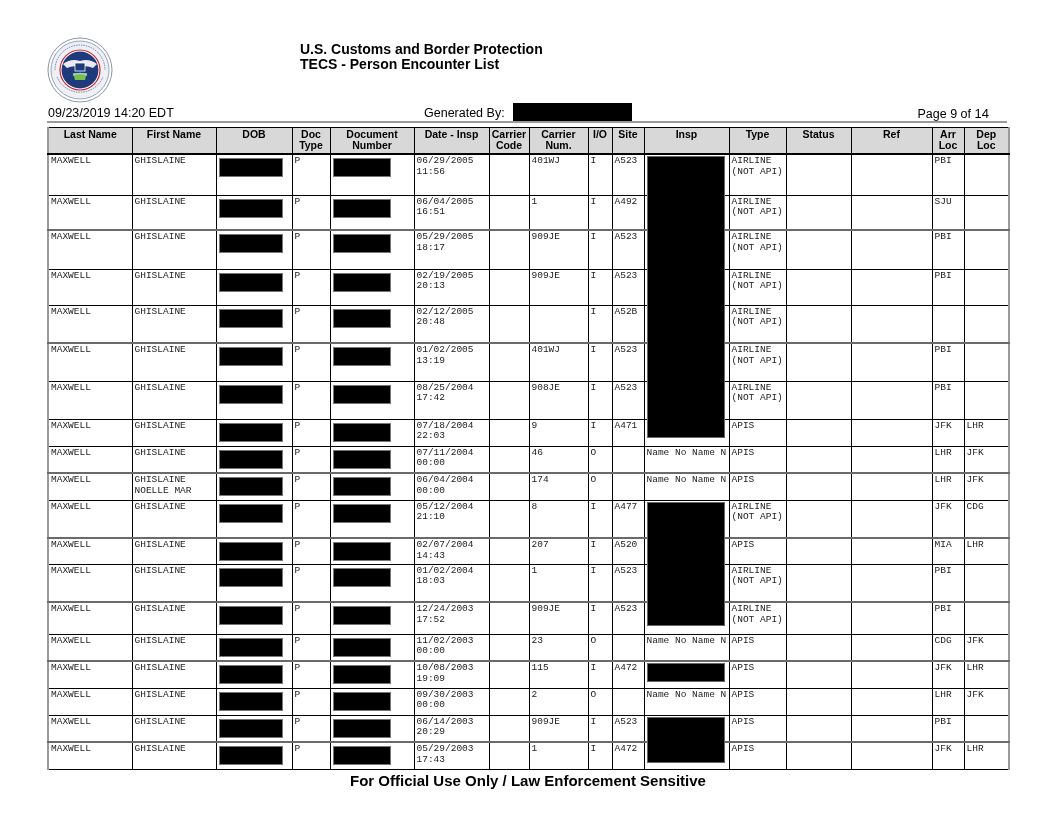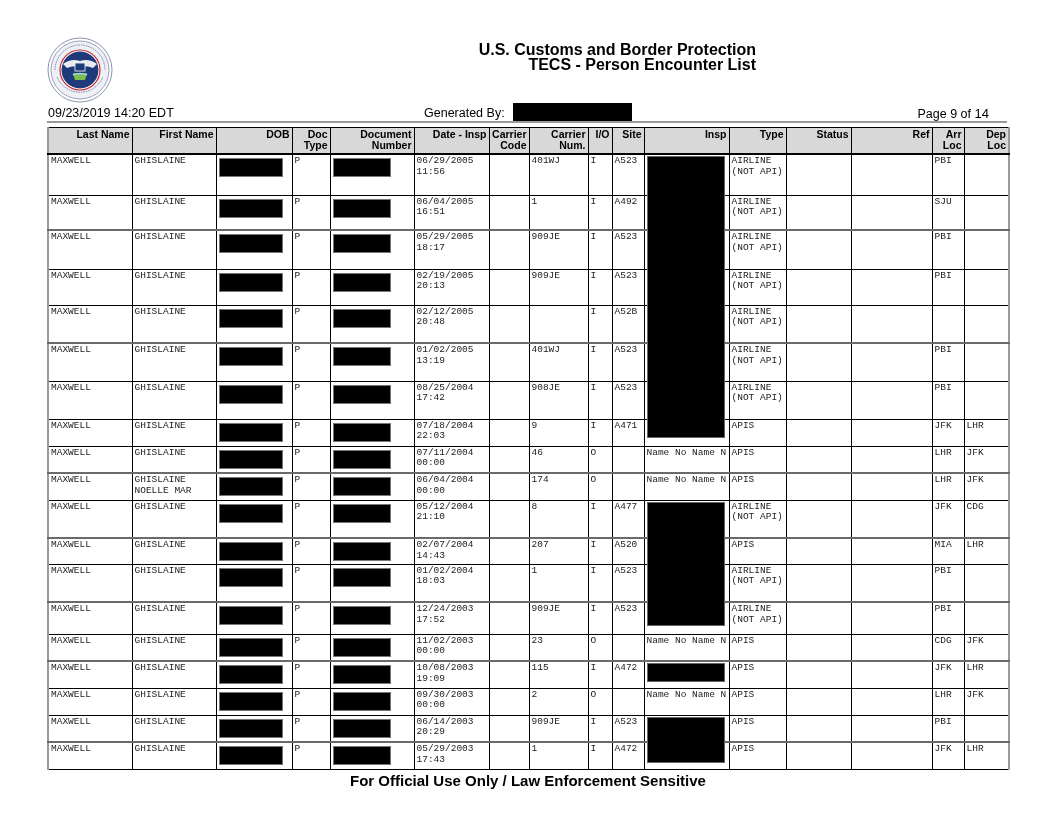--- a/index.html
+++ b/index.html
@@ -1,29 +1,29 @@
 <!DOCTYPE html>
 <html><head>
 <meta charset="utf-8">
 <style>
   html, body { margin: 0; padding: 0; background: #ffffff; }
   body { width: 1056px; height: 816px; position: relative; overflow: hidden; font-family: "Liberation Sans", sans-serif; color: #000; }
   .logo { position: absolute; left: 47px; top: 37px; width: 66px; height: 66px; }
-  .title-block { position: absolute; left: 300px; top: 42px; width: 456px; text-align: right; font-weight: bold; font-size: 16px; line-height: 15px; }
+  .title-block { position: absolute; left: 300px; top: 42px; width: 456px; text-align: left; font-weight: bold; font-size: 14px; line-height: 15px; }
   .title-block div { white-space: nowrap; }
   .meta-row { position: absolute; left: 47px; top: 106px; width: 960px; height: 18px; font-size: 12.5px; }
   .meta-line { position: absolute; left: 47px; top: 121px; width: 960px; height: 2px; background: #9a9a9a; }
   .ts { position: absolute; left: 1px; top: 0; }
   .gen { position: absolute; left: 377px; top: 0; text-align: center; }
   .gen-redact { position: absolute; left: 466px; top: -3px; width: 119px; height: 19px; background: #000; }
   .page { position: absolute; right: 18px; top: 0; }
   .page .total { font-size: 13px; }
   table.enc { position: absolute; left: 47px; top: 127px; border-collapse: collapse; table-layout: fixed; width: 961px; }
   table.enc th, table.enc td { border: 1px solid #000; vertical-align: top; padding: 1px 2px; overflow: hidden; }
-  table.enc th { background: #d8d8d8; font-family: "Liberation Sans", sans-serif; font-weight: bold; font-size: 10.5px; text-align: right; line-height: 11px; height: 23px; border-bottom: 2px solid #000; }
+  table.enc th { background: #d8d8d8; font-family: "Liberation Sans", sans-serif; font-weight: bold; font-size: 10.5px; text-align: center; line-height: 11px; height: 23px; border-bottom: 2px solid #000; }
   table.enc td { font-family: "Liberation Mono", monospace; font-size: 9.5px; line-height: 10.5px; color: #222; }
   table.enc tr.sep td { border-top: 2px solid #6a6a6a; }
   table.enc { border-left: 2px solid #9a9a9a; border-right: 2px solid #9a9a9a; }
   .redact { display: block; background: #000; height: 19px; border: 1px solid #777; box-sizing: border-box; margin-top: 2px; }
   .redact.dob { width: 64px; }
   .redact.docnum { width: 58px; }
   .insp-redact { position: absolute; background: #000; border: 1px solid #666; box-sizing: border-box; }
   .footer { position: absolute; left: 0; width: 1056px; top: 772px; text-align: center; font-weight: bold; font-size: 15px; }
 </style>
 </head>

